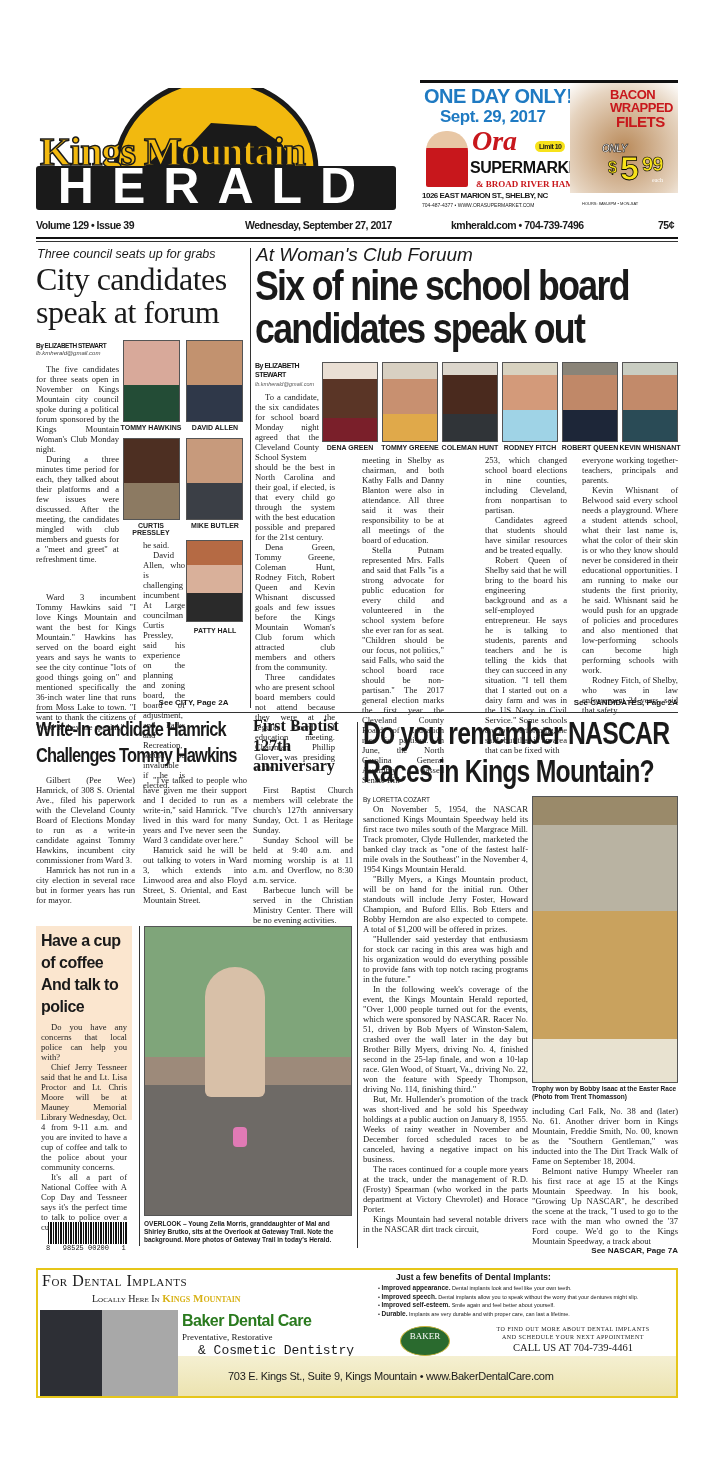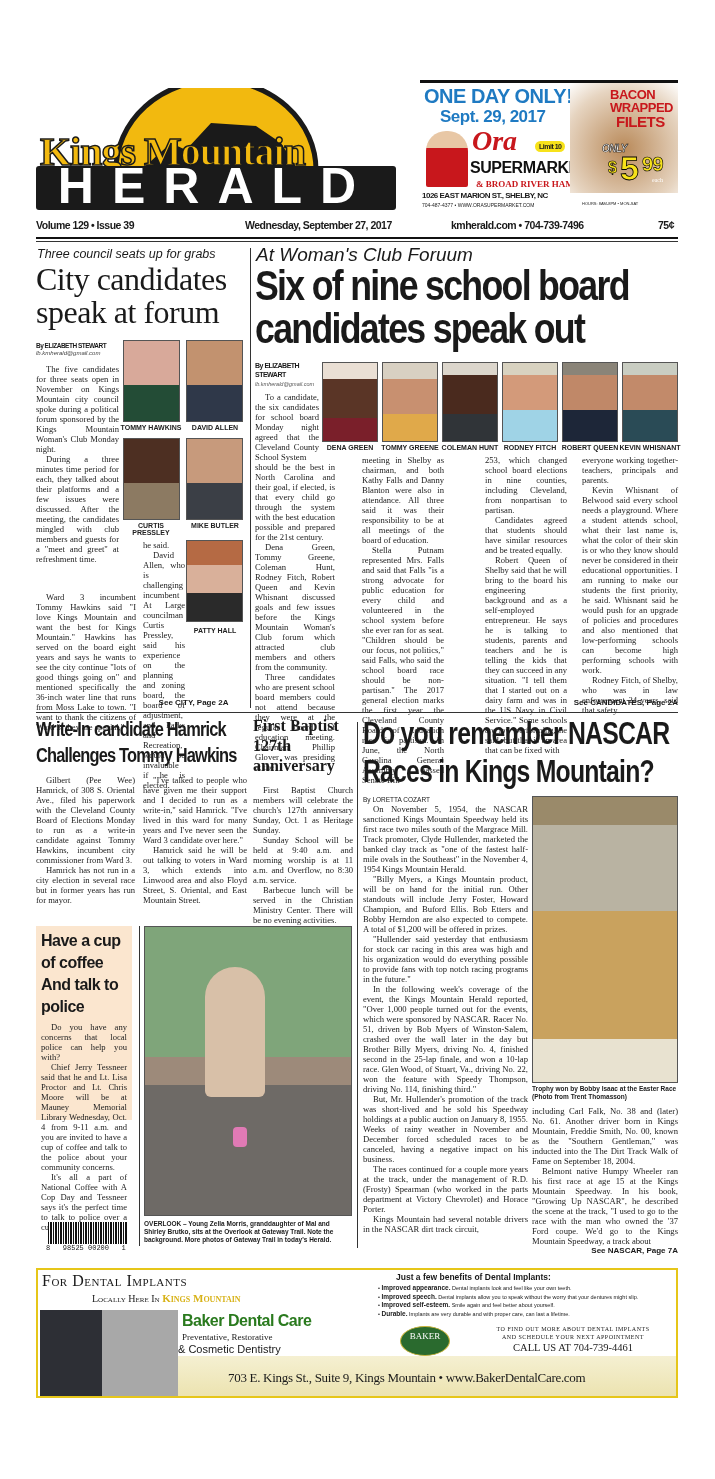--- a/index.html
+++ b/index.html
@@ -201,30 +201,30 @@
 
 <div class="abs" style="left:36px;top:1268px;width:642px;height:130px;border:2px solid #e6c619;background:#fff;">
   <div class="abs" style="left:4px;top:2px;font-family:'Liberation Serif',serif;font-size:16px;font-variant:small-caps;letter-spacing:0.5px;">For Dental Implants</div>
   <div class="abs" style="left:54px;top:22px;font-family:'Liberation Serif',serif;font-size:10px;font-variant:small-caps;white-space:nowrap;">
     <span>Locally Here In</span>
     <span style="color:#d8b31a;font-weight:bold;font-size:11px;">Kings Mountain</span>
   </div>
   <div class="abs" style="left:2px;top:40px;width:138px;height:86px;background:linear-gradient(90deg,#2d2f35 0 45%,#a8a8a8 45%);"></div>
   <div class="abs cond" style="left:144px;top:42px;font-size:16px;color:#2a7a1e;">Baker Dental Care</div>
   <div class="abs" style="left:144px;top:62px;font-size:9px;font-family:'Liberation Serif',serif;">Preventative, Restorative</div>
-  <div class="abs" style="left:140px;top:73px;font-size:11px;font-family:Liberation Sans, sans-serif;">&amp; Cosmetic Dentistry</div>
+  <div class="abs" style="left:160px;top:73px;font-size:13px;font-family:Liberation Mono, monospace;">&amp; Cosmetic Dentistry</div>
 
   <div class="abs" style="left:358px;top:2px;font-family:'Liberation Sans',sans-serif;font-weight:bold;font-size:8.5px;">Just a few benefits of Dental Implants:</div>
   <div class="abs" style="left:340px;top:14px;width:300px;font-family:'Liberation Sans',sans-serif;font-size:5.5px;line-height:8.5px;">
     <div>• <b style="font-size:6.5px">Improved appearance.</b> <span>Dental implants look and feel like your own teeth.</span></div>
     <div>• <b style="font-size:6.5px">Improved speech.</b> <span>Dental implants allow you to speak without the worry that your dentures might slip.</span></div>
     <div>• <b style="font-size:6.5px">Improved self-esteem.</b> <span>Smile again and feel better about yourself.</span></div>
     <div>• <b style="font-size:6.5px">Durable.</b> <span>Implants are very durable and with proper care, can last a lifetime.</span></div>
   </div>
   <div class="abs" style="left:140px;top:86px;width:498px;height:40px;background:linear-gradient(180deg,#f5f0d2,#ece3b0);"></div>
   <div class="abs" style="left:362px;top:56px;width:50px;height:30px;border-radius:50%;background:#2a6a2e;border:1px solid #c9b33a;color:#fff;text-align:center;font-family:'Liberation Serif',serif;font-size:9px;line-height:18px;">
     <span>BAKER</span>
   </div>
   <div class="abs" style="left:430px;top:56px;width:210px;text-align:center;font-family:'Liberation Serif',serif;font-size:6px;letter-spacing:0.5px;text-transform:uppercase;">To find out more about Dental Implants</div>
   <div class="abs" style="left:430px;top:64px;width:210px;text-align:center;font-family:'Liberation Serif',serif;font-size:6px;letter-spacing:0.5px;text-transform:uppercase;">and schedule your next appointment</div>
   <div class="abs" style="left:430px;top:72px;width:210px;text-align:center;font-family:'Liberation Serif',serif;font-size:10.5px;">CALL US AT 704-739-4461</div>
-  <div class="abs" style="left:190px;top:100px;font-family:Liberation Serif, serif;font-size:13px;white-space:nowrap;letter-spacing:-0.3px;">703 E. Kings St., Suite 9, Kings Mountain • www.BakerDentalCare.com</div>
+  <div class="abs" style="left:190px;top:100px;font-family:Liberation Sans, sans-serif;font-size:11px;white-space:nowrap;letter-spacing:-0.3px;">703 E. Kings St., Suite 9, Kings Mountain • www.BakerDentalCare.com</div>
 </div>
 
 </body></html>

